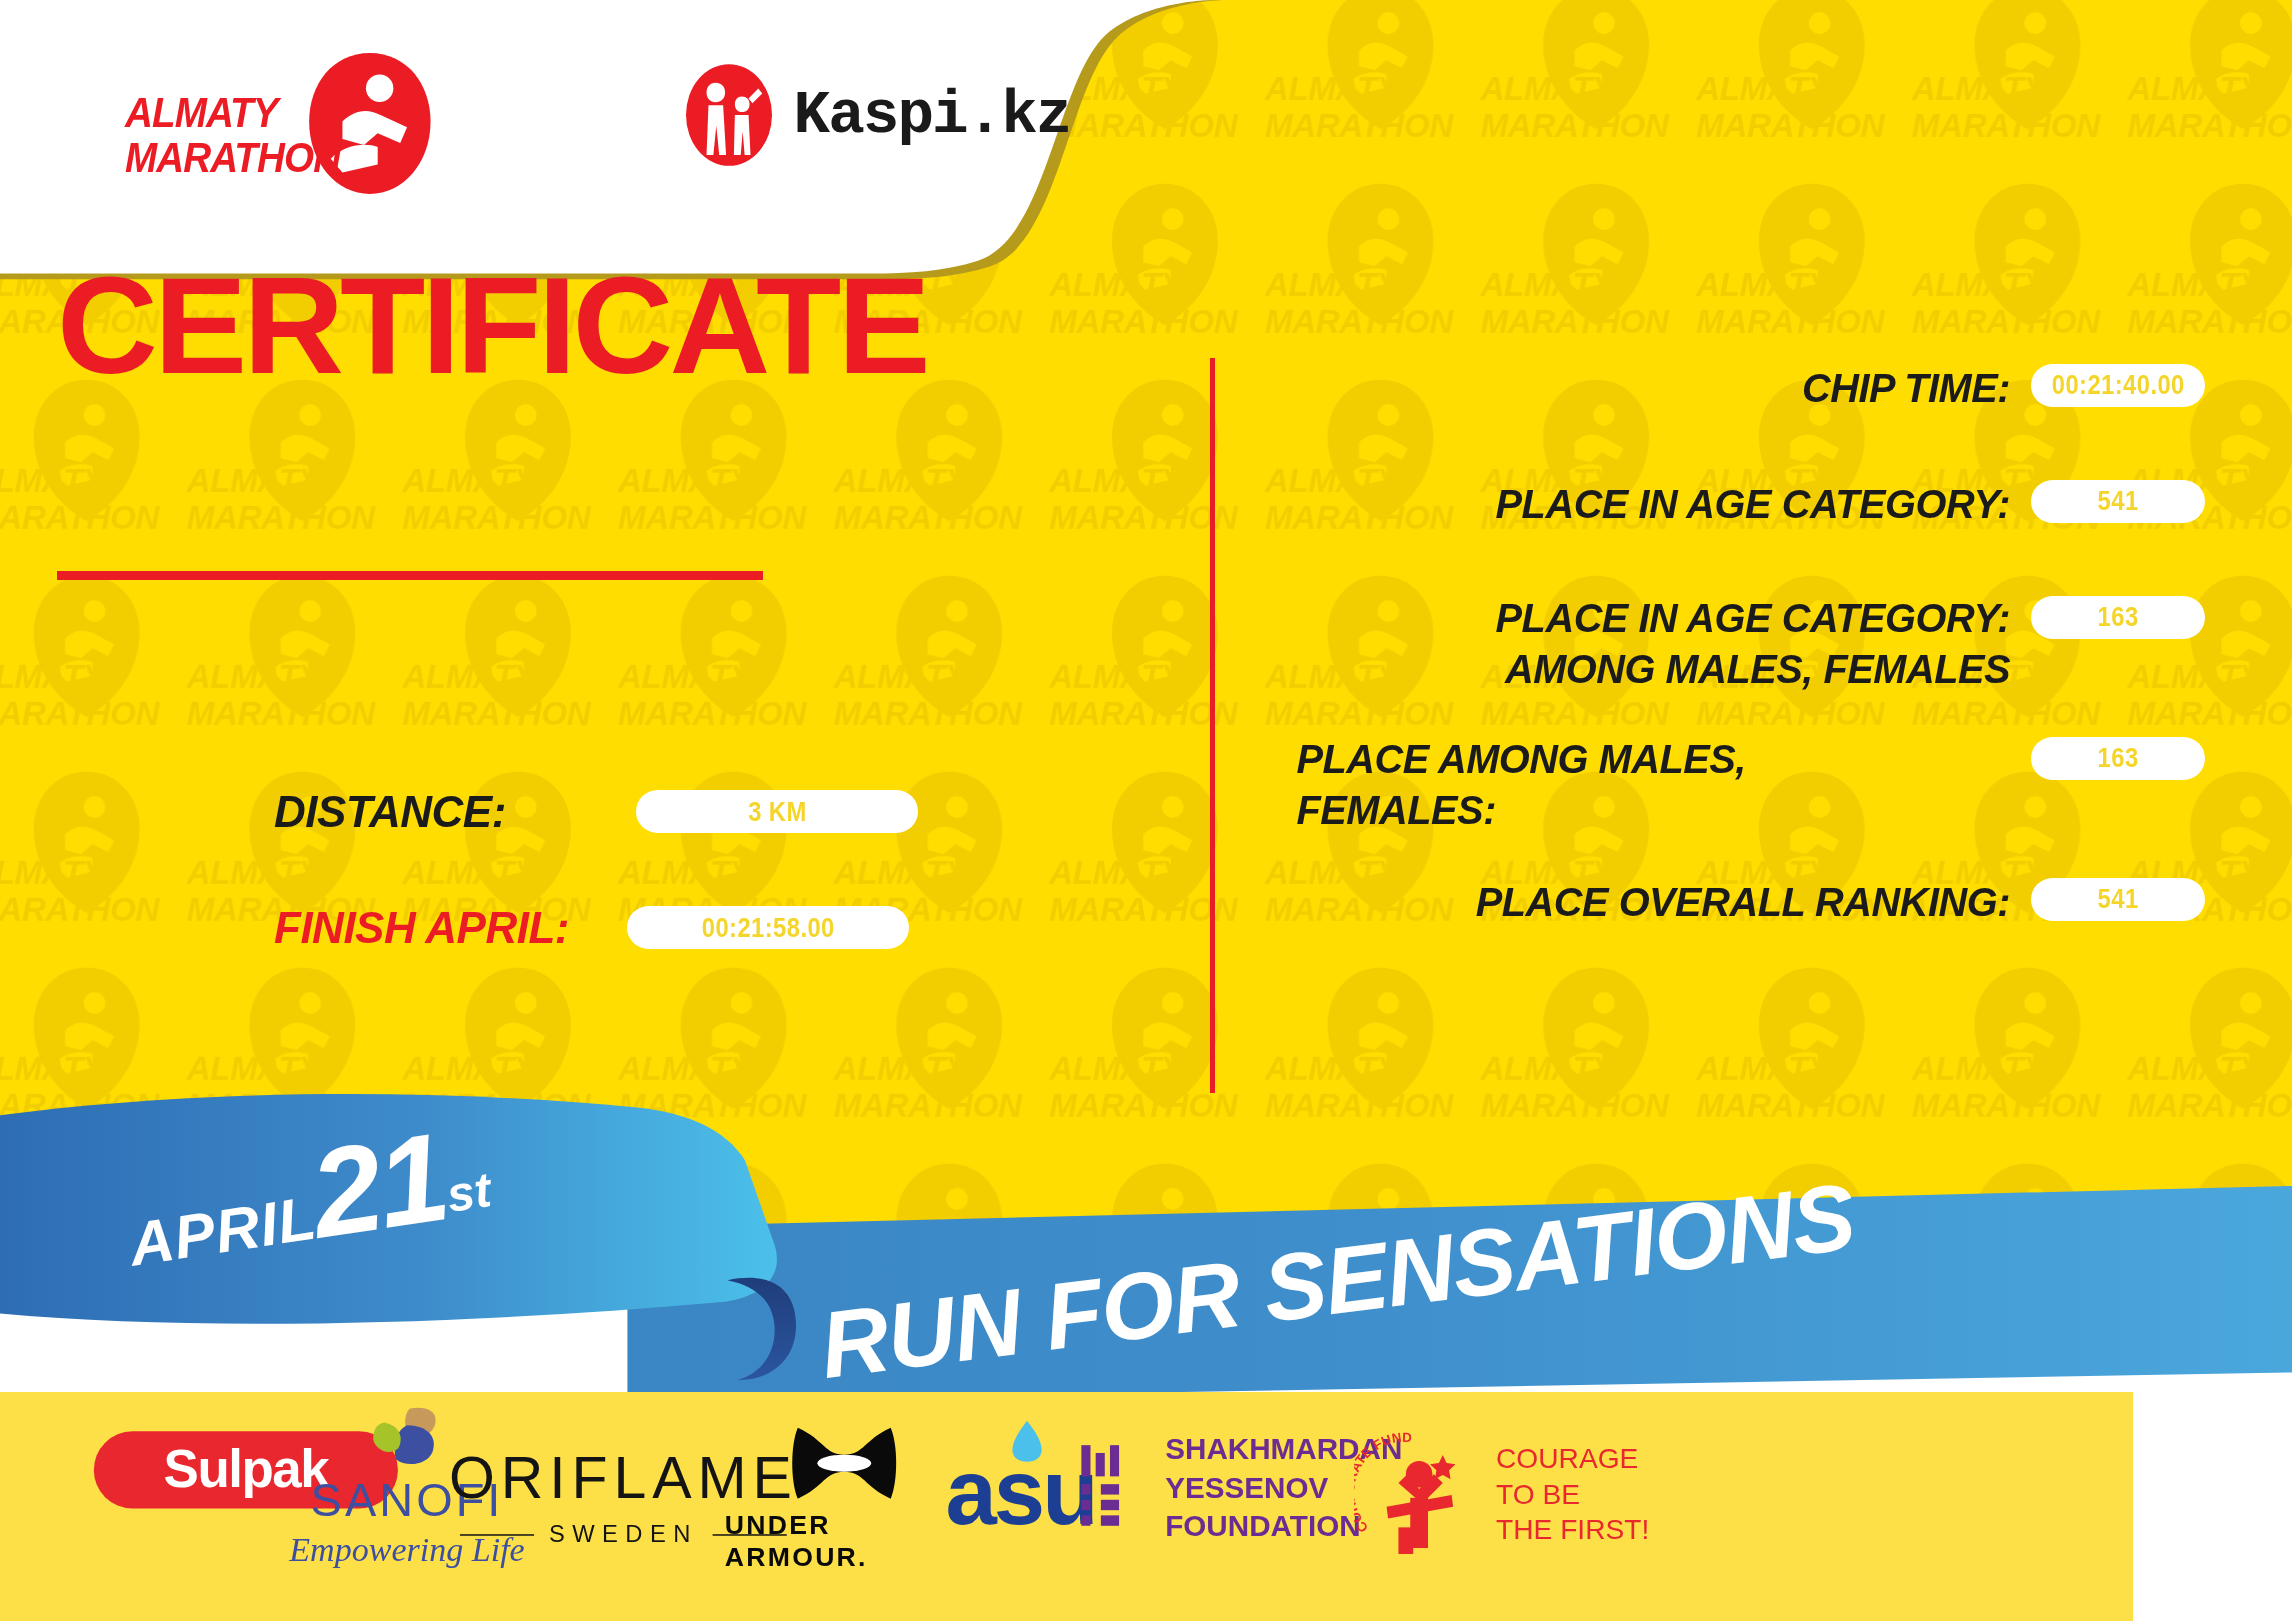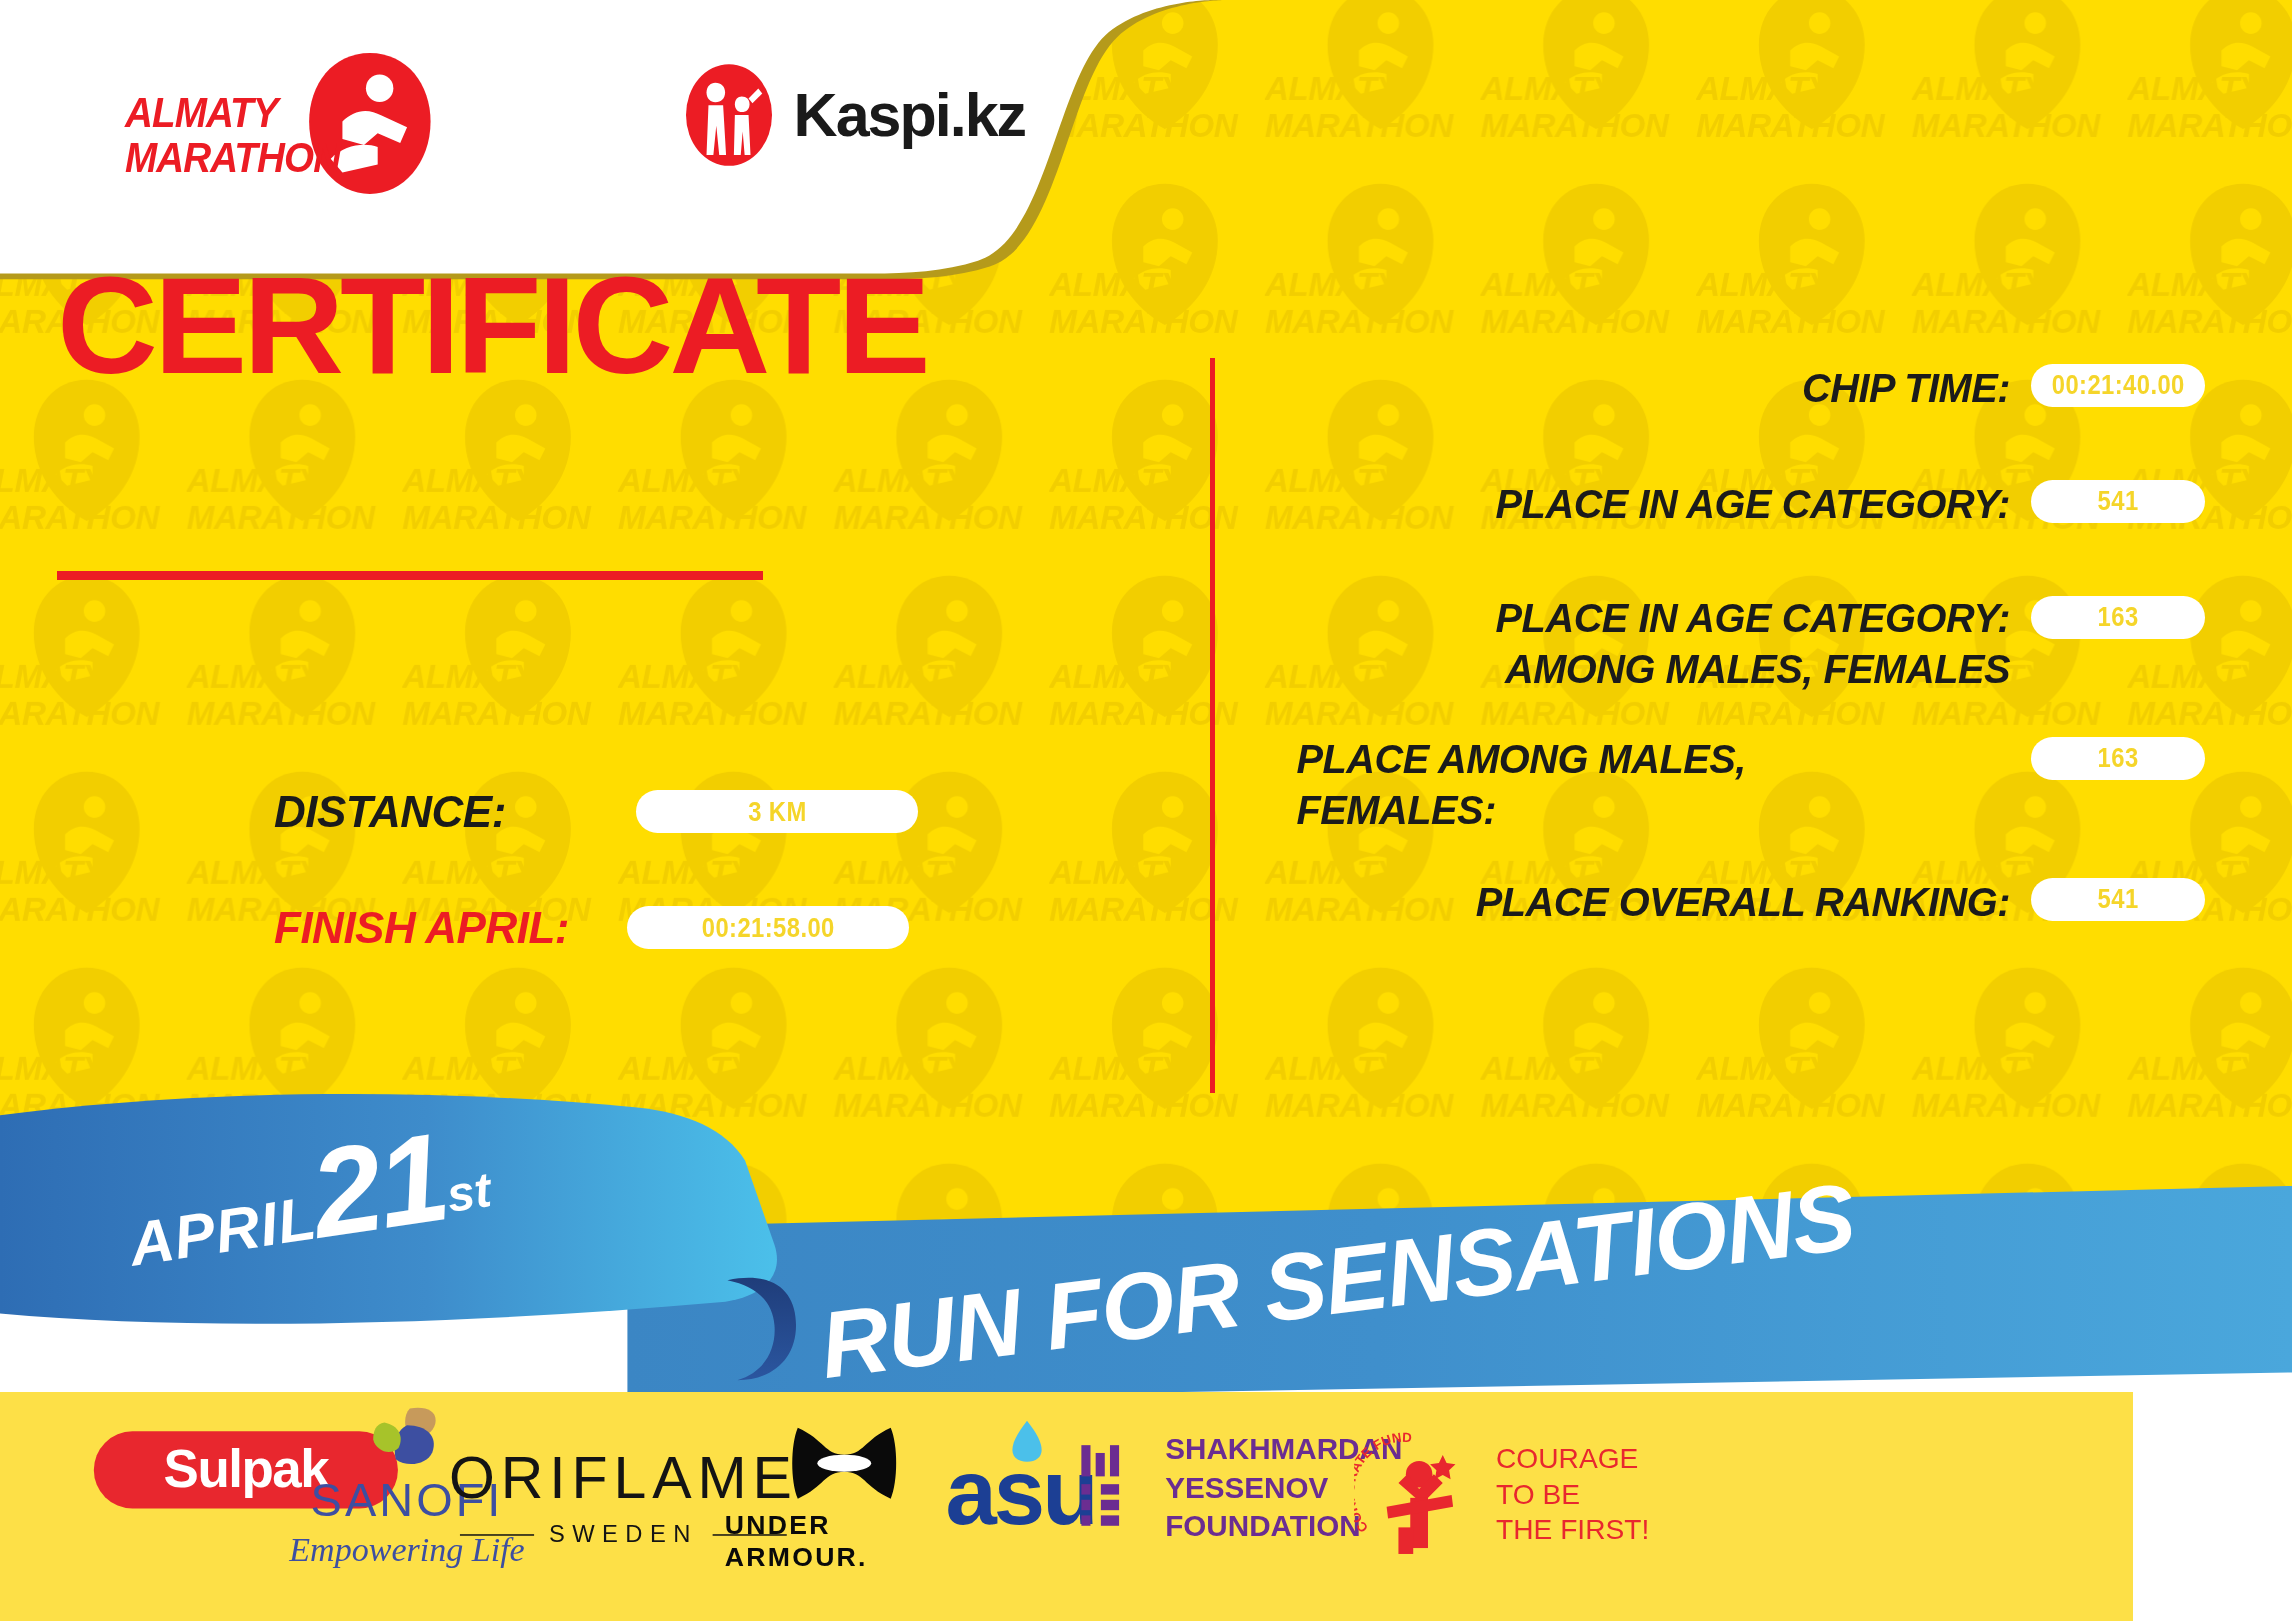--- a/index.html
+++ b/index.html
@@ -72,21 +72,21 @@
   }
   .logo-kaspi{
     position:absolute; left:686px; top:61px;
     display:flex; align-items:center; gap:21.6px;
   }
   .kaspi-word{
     font-size:61px;
     font-weight:bold;
     color:#1a1a1a;
     letter-spacing:-2px;
-    font-family:Liberation Sans, sans-serif;
+    font-family:Liberation Mono, monospace;
   }
 
   
   .cert-title{
     position:absolute;
     left:57px; top:257px;
     z-index:10;
     color:#EC1C24;
     font-size:137px;
     line-height:137px;

